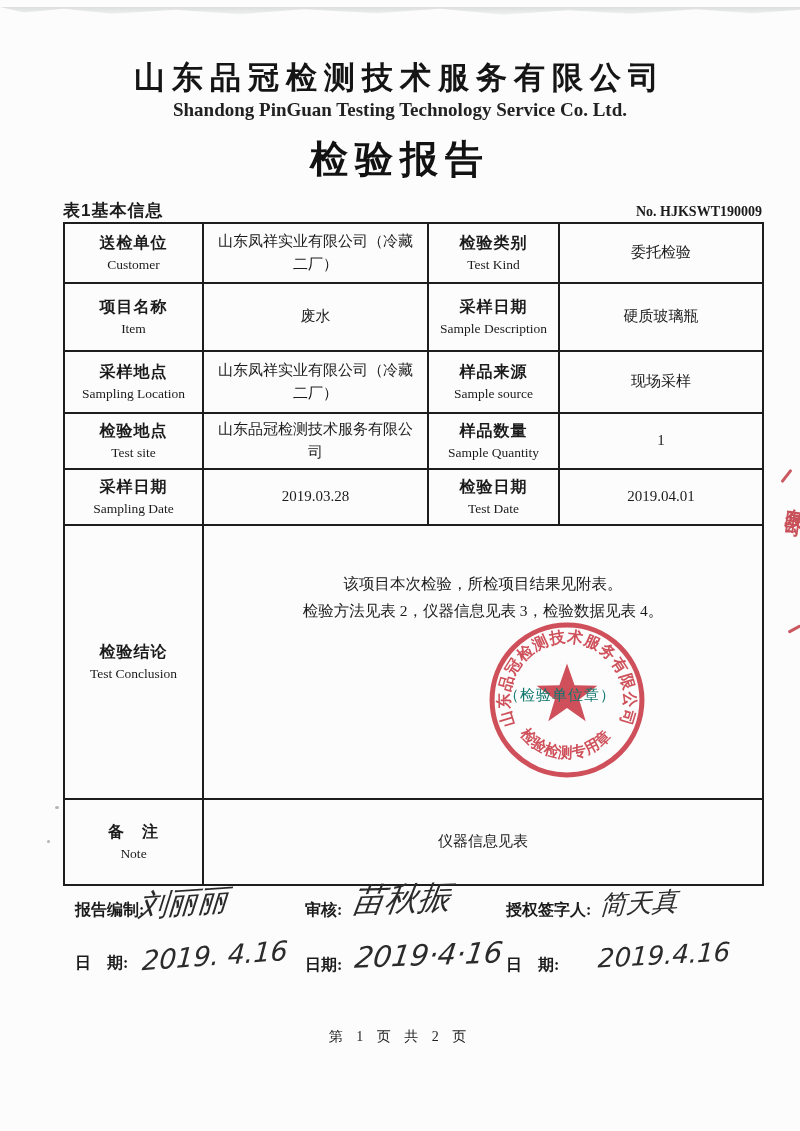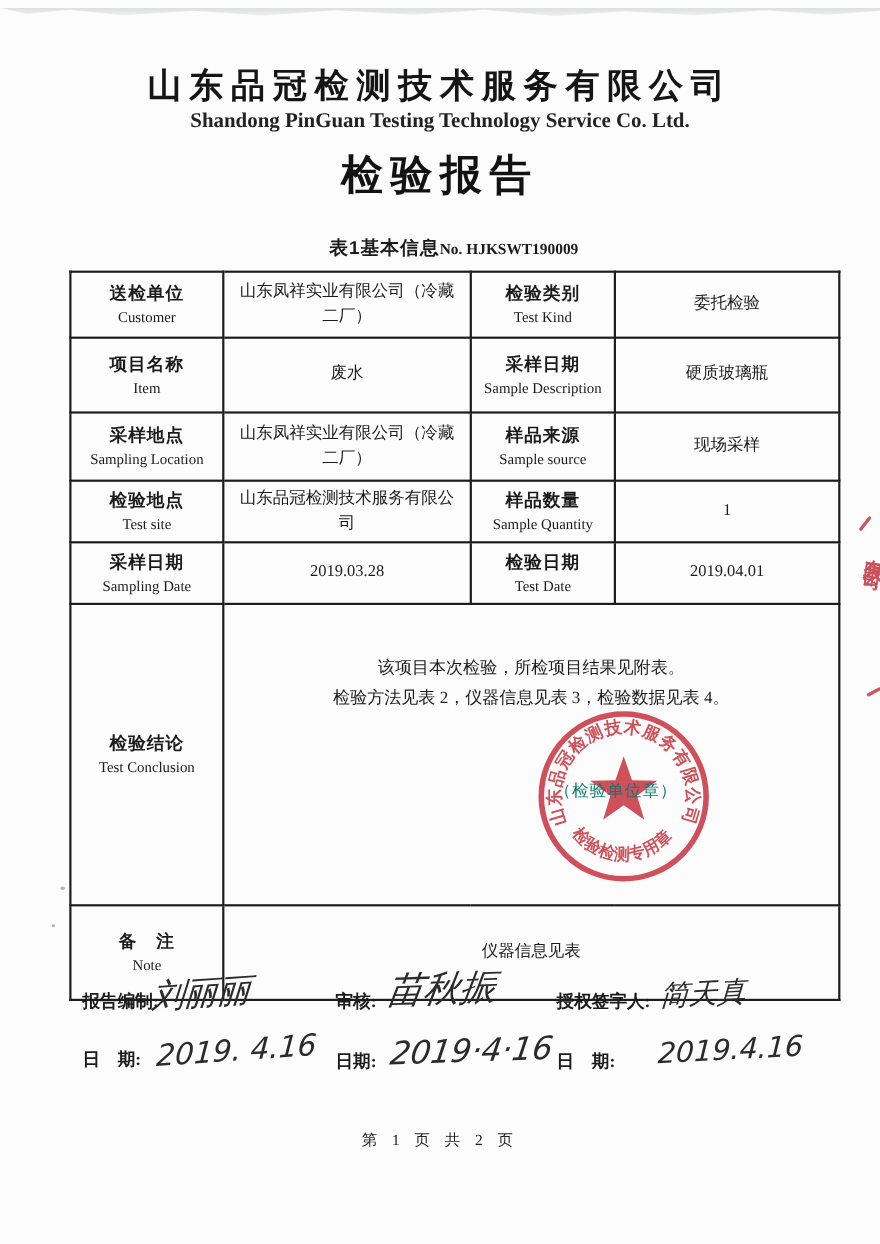--- a/index.html
+++ b/index.html
@@ -22,32 +22,31 @@
 
   
   .center-line { position: absolute; left: 0; width: 100%; text-align: center; }
   .company-cn { top: 57px; font-size: 31px; font-weight: 700; letter-spacing: 7px; color: #151515; }
   .company-en { top: 99px; font-size: 19px; font-weight: 700; color: #222; }
   .title-cn   { top: 134px; font-size: 38px; font-weight: 700; letter-spacing: 7px; color: #121212; }
   .title-en   { top: 182px; font-size: 20px; font-weight: 700; letter-spacing: 3px;
                 font-family: "DejaVu Sans Mono", monospace; }
 
   .meta-row {
-    position: absolute; top: 214px; left: 63px; width: 699px;
-    display: flex; justify-content: center; align-items: baseline;
+    position: absolute; top: 199px; left: 63px; width: 699px;
+    display: flex; justify-content: space-between; align-items: baseline;
   }
   .table-label { font-size: 17px; font-weight: 700; letter-spacing: 1px; font-family: "Liberation Sans", sans-serif; }
   .report-no   { font-size: 14px; font-weight: 700; }
 
   
   table.info {
     position: absolute; left: 63px; top: 222px;
     width: 699px; border-collapse: collapse; table-layout: fixed;
     background: transparent;
-    margin-top: 24px;
   }
   table.info td { border: 2px solid #1d1d1d; padding: 2px 8px; text-align: center; vertical-align: middle; }
   .lbl .cn { font-size: 16px; font-weight: 700; letter-spacing: 1px; }
   .lbl .en { font-size: 13.5px; font-weight: 400; margin-top: 3px; }
   .val { font-size: 15px; line-height: 1.55; }
 
   .conclusion-cell { position: relative; vertical-align: top !important; padding-top: 44px !important; }
   .conclusion-line { font-size: 15.5px; line-height: 27px; }
 
   

